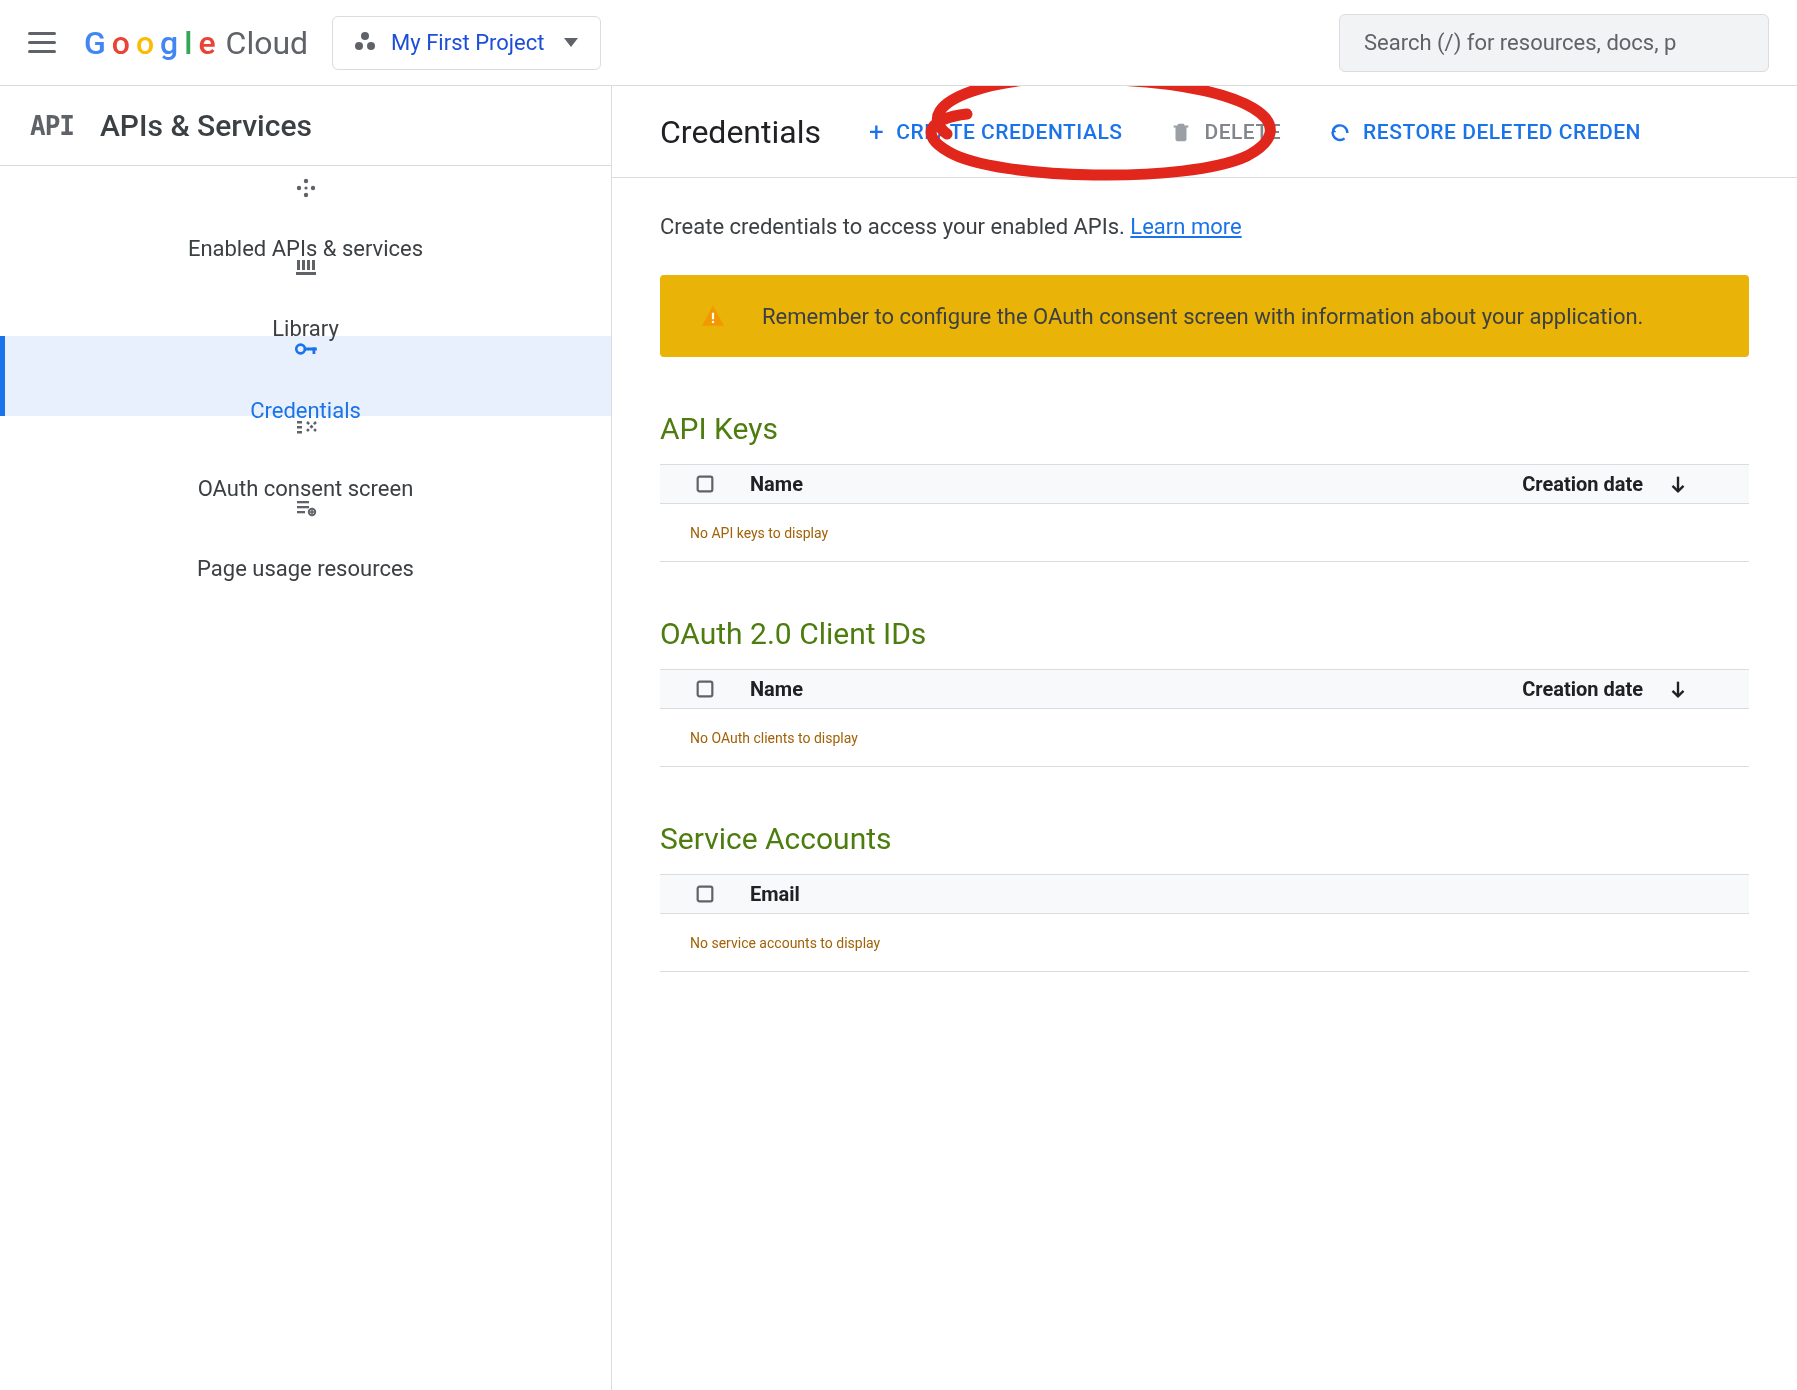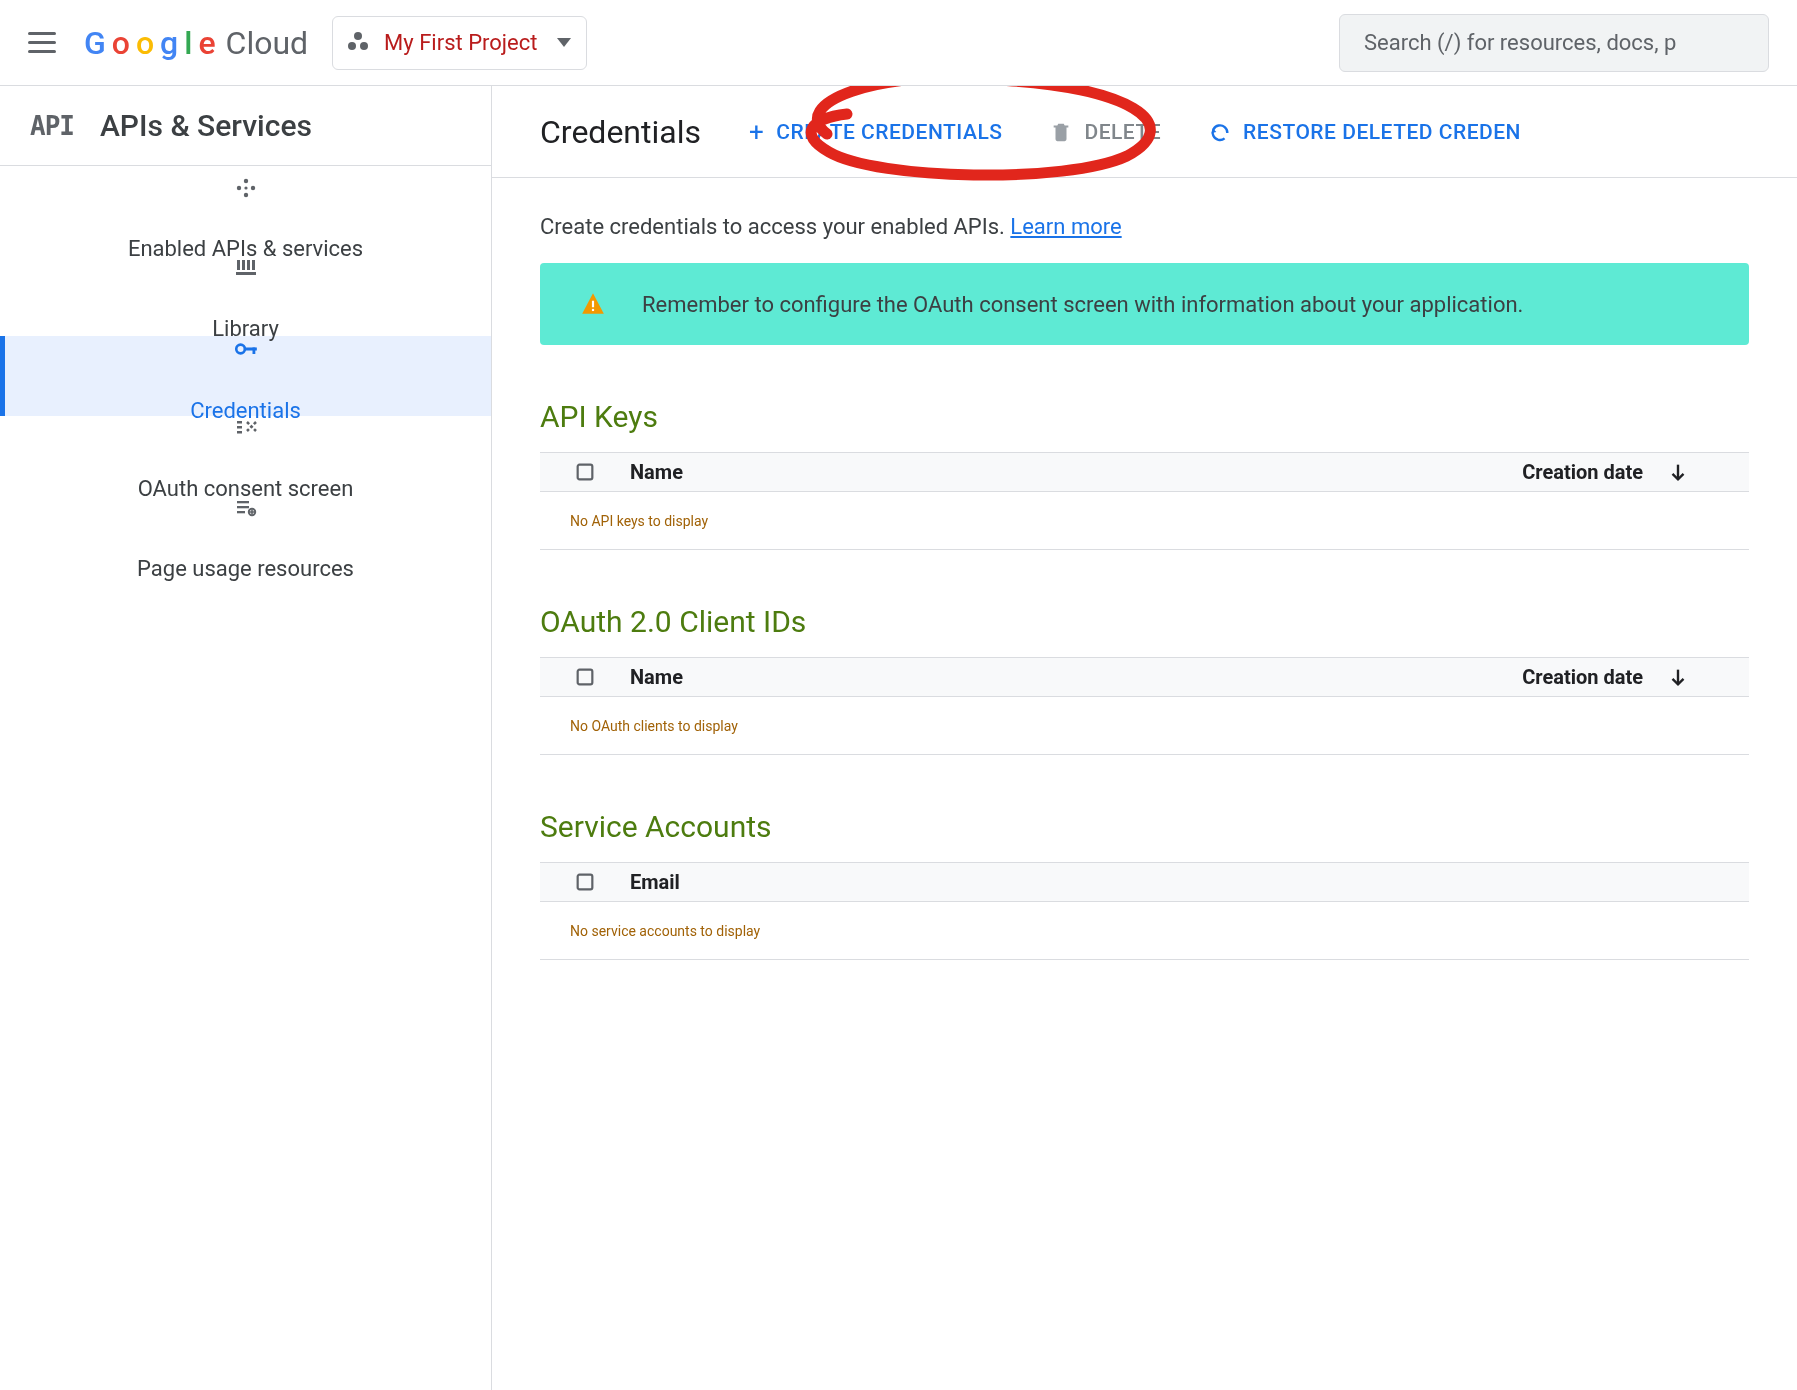--- a/index.html
+++ b/index.html
@@ -32,42 +32,42 @@
   }
   .gcloud-logo .g1{color:#4285F4;font-weight:500}
   .gcloud-logo .g2{color:#EA4335;font-weight:500}
   .gcloud-logo .g3{color:#FBBC04;font-weight:500}
   .gcloud-logo .g4{color:#4285F4;font-weight:500}
   .gcloud-logo .g5{color:#34A853;font-weight:500}
   .gcloud-logo .g6{color:#EA4335;font-weight:500}
   .gcloud-logo .cloud{color:#5f6368;margin-left:4px}
   .project-picker {
     border:1px solid #dadce0;border-radius:6px;height:54px;
-    display:flex;align-items:center;padding:0 15px;gap:14px;cursor:pointer;
-    font-size:22px;color:#b91c1c;
+    display:flex;align-items:center;padding:0 22px;gap:14px;cursor:pointer;
+    font-size:22px;color:#1d4ed8;
   }
   .project-picker .dots-icon{width:22px;height:22px;position:relative}
   .project-picker .dots-icon::before,
   .project-picker .dots-icon::after,
   .project-picker .dots-icon span{
     content:"";position:absolute;width:8px;height:8px;background:#5f6368;border-radius:50%;
   }
   .project-picker .dots-icon::before{top:0;left:6px}
   .project-picker .dots-icon span{top:10px;left:0}
   .project-picker .dots-icon::after{top:10px;left:12px}
   .project-picker .caret{margin-left:6px;border-top:9px solid #5f6368;border-left:7px solid transparent;border-right:7px solid transparent}
   .search-box {
     margin-left:auto;flex:0 0 430px;height:58px;border:1px solid #dadce0;background:#f1f3f4;
     border-radius:6px;display:flex;align-items:center;padding:0 24px;color:#5f6368;font-size:22px;
   }
 
   
   .body-wrap{display:flex;height:calc(1390px - 86px);}
   .sidebar{
-    width:492px;border-right:1px solid #dadce0;display:flex;flex-direction:column;
+    width:612px;border-right:1px solid #dadce0;display:flex;flex-direction:column;
   }
   .sidebar-header{
     display:flex;align-items:center;gap:26px;padding:22px 30px;border-bottom:1px solid #dadce0;
     font-size:30px;font-weight:500;color:#3c4043;
   }
   .api-icon{
     font-family:monospace;font-weight:700;letter-spacing:-1px;color:#5f6368;font-size:26px;
   }
   .nav-list{padding-top:10px}
   .nav-item{
@@ -98,21 +98,21 @@
   .circle-annotation{
     position:absolute;pointer-events:none;
   }
   .circle-annotation svg{overflow:visible}
 
   .content{padding:36px 48px 0 48px}
   .subtext{font-size:22px;color:#3c4043}
   .subtext a{color:#1a73e8;text-decoration:underline}
 
   .alert{
-    margin-top:24px;background:#5eead4;border-radius:4px;padding:28px 40px;display:flex;align-items:center;gap:36px;
+    margin-top:36px;background:#eab308;border-radius:4px;padding:28px 40px;display:flex;align-items:center;gap:36px;
     font-size:22px;color:#3c4043;
   }
   .warning-icon{color:#f29900}
   .warning-icon svg{width:26px;height:26px}
 
   .section-title{font-size:30px;font-weight:400;color:#4d7c0f;margin-top:54px;margin-bottom:18px}
   .table-header{
     background:#f8f9fa;border-top:1px solid #dadce0;border-bottom:1px solid #dadce0;
     display:flex;align-items:center;height:40px;font-size:20px;font-weight:700;color:#202124;
   }

